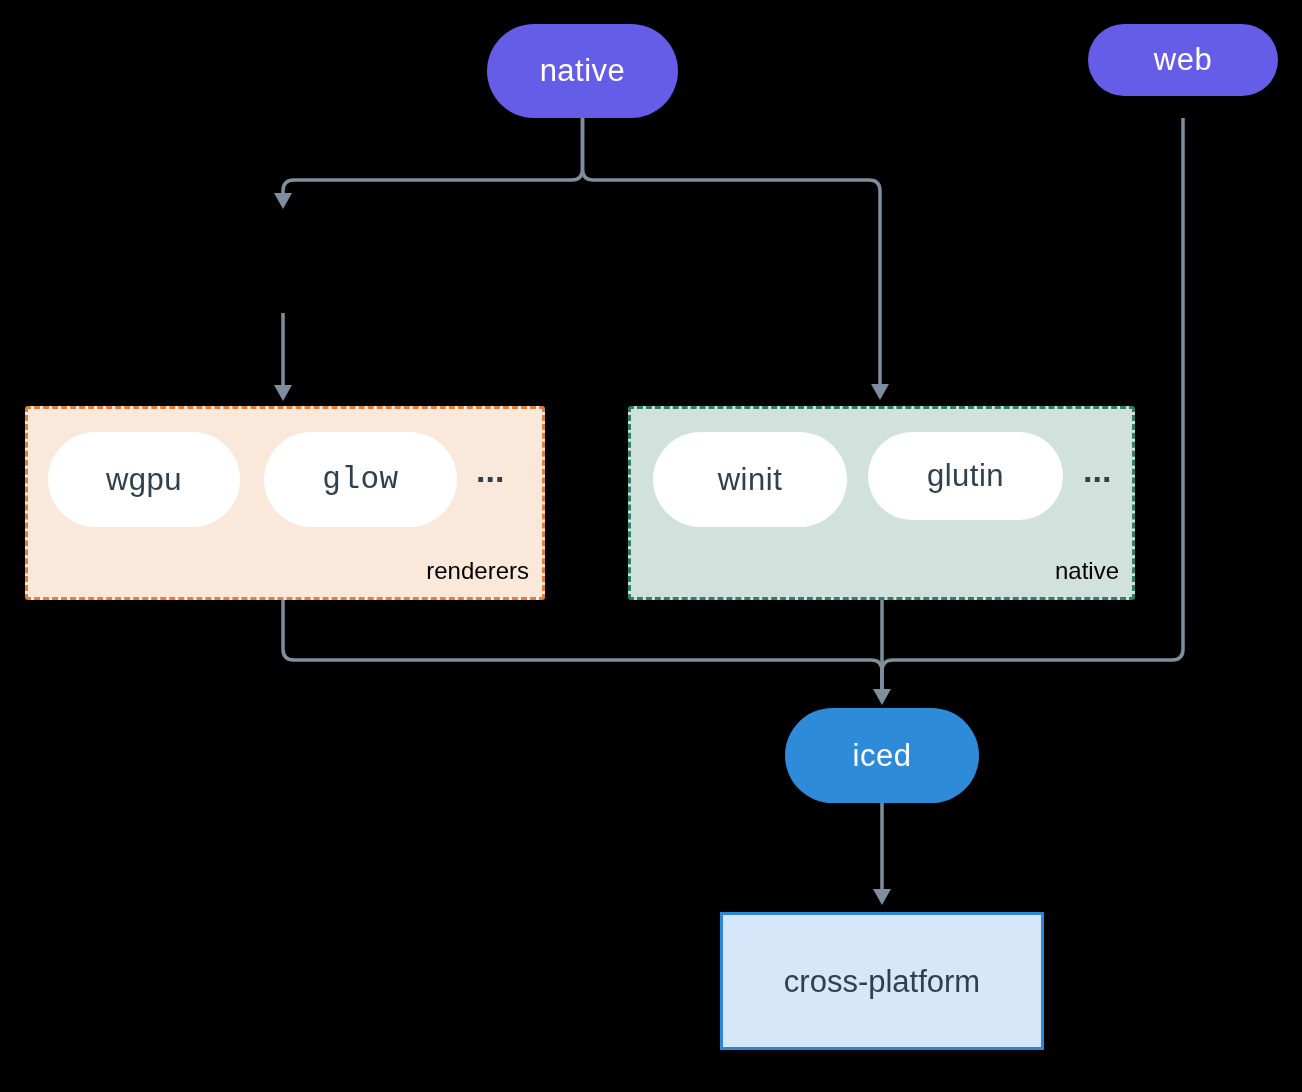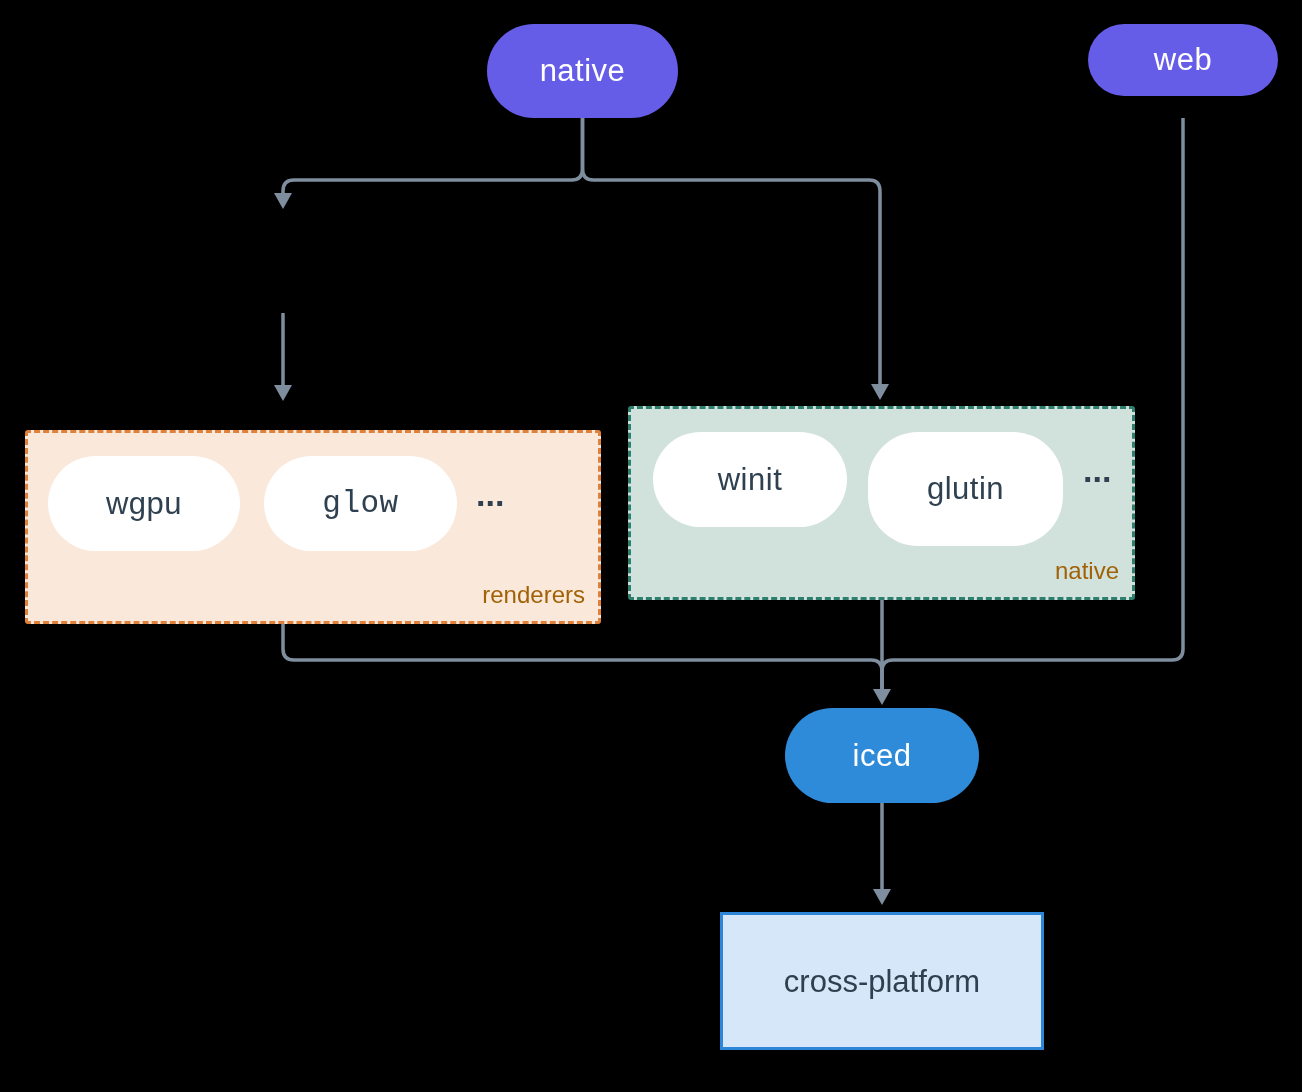--- a/index.html
+++ b/index.html
@@ -39,50 +39,49 @@
   .pill.web      { left: 1088px; top: 24px; width: 190px; height: 72px; background: #655CE8; }
   .pill.graphics { left: 187px; top: 215px; width: 191px; height: 97px; background: #E6873D; }
   .pill.iced     { left: 785px; top: 708px; width: 194px; height: 95px; background: #2E8BD9; text-align: center; }
 
   .group {
     position: absolute;
     border-radius: 3px;
     box-sizing: border-box;
   }
   .group.renderers {
-    left: 25px; top: 406px; width: 576px; height: 194px;
+    left: 25px; top: 406px; width: 520px; height: 194px;
     background: #FAE8DA;
     border: 3px dashed #E0813B;
-    margin-top: 24px;
   }
   .group.shells {
     left: 628px; top: 406px; width: 507px; height: 194px;
     background: #D1E1DB;
     border: 3px dashed #2F7F6E;
   }
   .group .pill { border-radius: 50px; }
   .group.renderers .pill.p1 { left: 20px;  top: 23px; width: 192px; height: 95px; }
   .group.renderers .pill.p2 { left: 236px; top: 23px; width: 193px; height: 95px; font-family: Liberation Mono, monospace; }
   .group.shells    .pill.p1 { left: 22px;  top: 23px; width: 194px; height: 95px; }
-  .group.shells    .pill.p2 { left: 237px; top: 23px; width: 195px; height: 114px; }
+  .group.shells    .pill.p2 { left: 237px; top: 23px; width: 195px; height: 88px; }
   .ellipsis {
     position: absolute;
     top: 42px;
     font-size: 34px;
     font-weight: 700;
     color: #2F4150;
   }
   .group.renderers .ellipsis { left: 448px; }
   .group.shells    .ellipsis { left: 452px; }
   .group-label {
     position: absolute;
     right: 13px;
     bottom: 12px;
     font-size: 24px;
-    color: #a16207;
+    color: #000000;
   }
 
   .app-box {
     position: absolute;
     left: 720px; top: 912px;
     width: 324px; height: 138px;
     box-sizing: border-box;
     background: #D5E7F8;
     border: 3px solid #2E86D8;
     display: flex;

